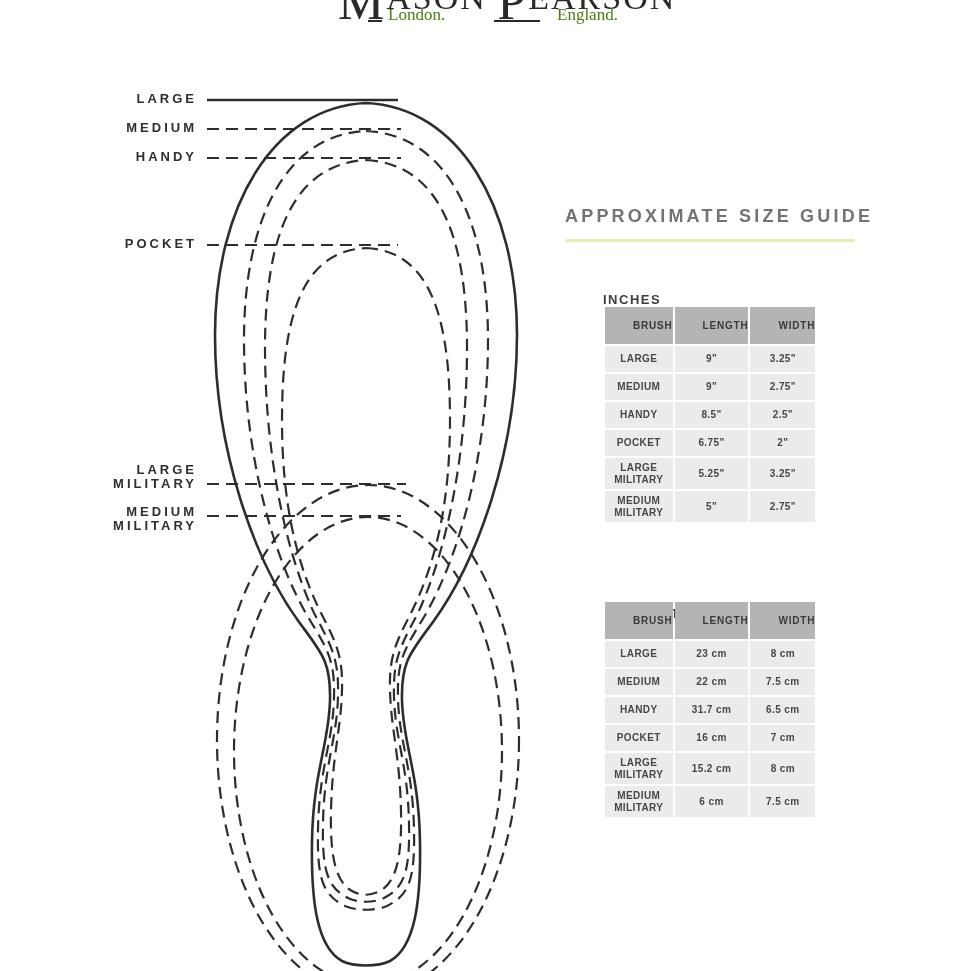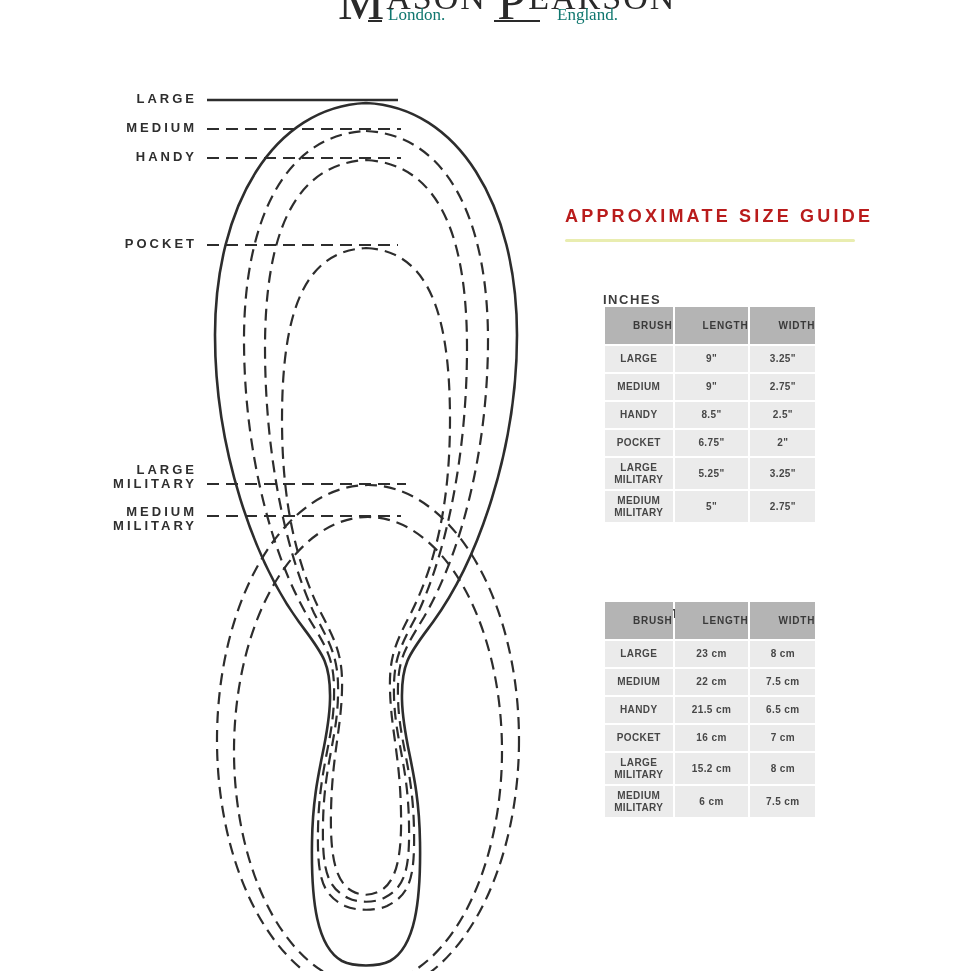--- a/index.html
+++ b/index.html
@@ -12,21 +12,21 @@
   
   .logo-main{
     position:absolute; top:-21px; left:338px; width:284px;
     font-family:"Liberation Serif", serif; font-size:34px; letter-spacing:2px;
     color:#2a2a2a; text-align:center; white-space:nowrap;
   }
   .dropcap{ font-size:52px; position:relative; top:10px; line-height:0; }
   .logo-sub{ position:absolute; top:0; left:0; }
   .logo-city, .logo-country{
     position:absolute; top:5px; font-family:"Liberation Serif", serif;
-    font-size:17px; color:#0f766e;
+    font-size:17px; color:#4d7c0f;
   }
   .logo-city{ left:388px; }
   .logo-country{ left:545px;margin-left:12px; }
   .logo-rule{ position:absolute; top:20px; height:2px; background:#2a2a2a; }
   .rule-short{ left:368px; width:14px; }
   .rule-long{ left:494px; width:46px; }
 
   
   svg.diagram{ position:absolute; left:0; top:0; }
   .outline{ fill:none; stroke:#2d2d2d; }
@@ -41,21 +41,21 @@
   .dlabel-large  { top:92px;  }
   .dlabel-medium { top:121px; }
   .dlabel-handy  { top:150px; }
   .dlabel-pocket { top:237px; }
   .dlabel-lmil   { top:463px; }
   .dlabel-mmil   { top:505px; }
 
   
   .sg-title{
     position:absolute; left:565px; top:206px; width:300px;
-    font-size:18px; font-weight:bold; letter-spacing:3.2px; color:#b91c1c;
+    font-size:18px; font-weight:bold; letter-spacing:3.2px; color:#737373;
     white-space:nowrap;
   }
   .sg-underline{
     position:absolute; left:565px; top:239px; width:290px; height:3px;
     border-radius:2px;
   }
   .section-label{
     position:absolute; left:603px; font-size:13px; font-weight:bold;
     letter-spacing:1.5px; color:#3d3d3d;
   }
@@ -235,21 +235,21 @@
       <td>23 cm</td>
       <td>8 cm</td>
     </tr>
     <tr>
       <td>MEDIUM</td>
       <td>22 cm</td>
       <td>7.5 cm</td>
     </tr>
     <tr>
       <td>HANDY</td>
-      <td>21.5 cm</td>
+      <td>31.7 cm</td>
       <td>6.5 cm</td>
     </tr>
     <tr>
       <td>POCKET</td>
       <td>16 cm</td>
       <td>7 cm</td>
     </tr>
     <tr class="tall">
       <td>LARGE
 MILITARY</td>

